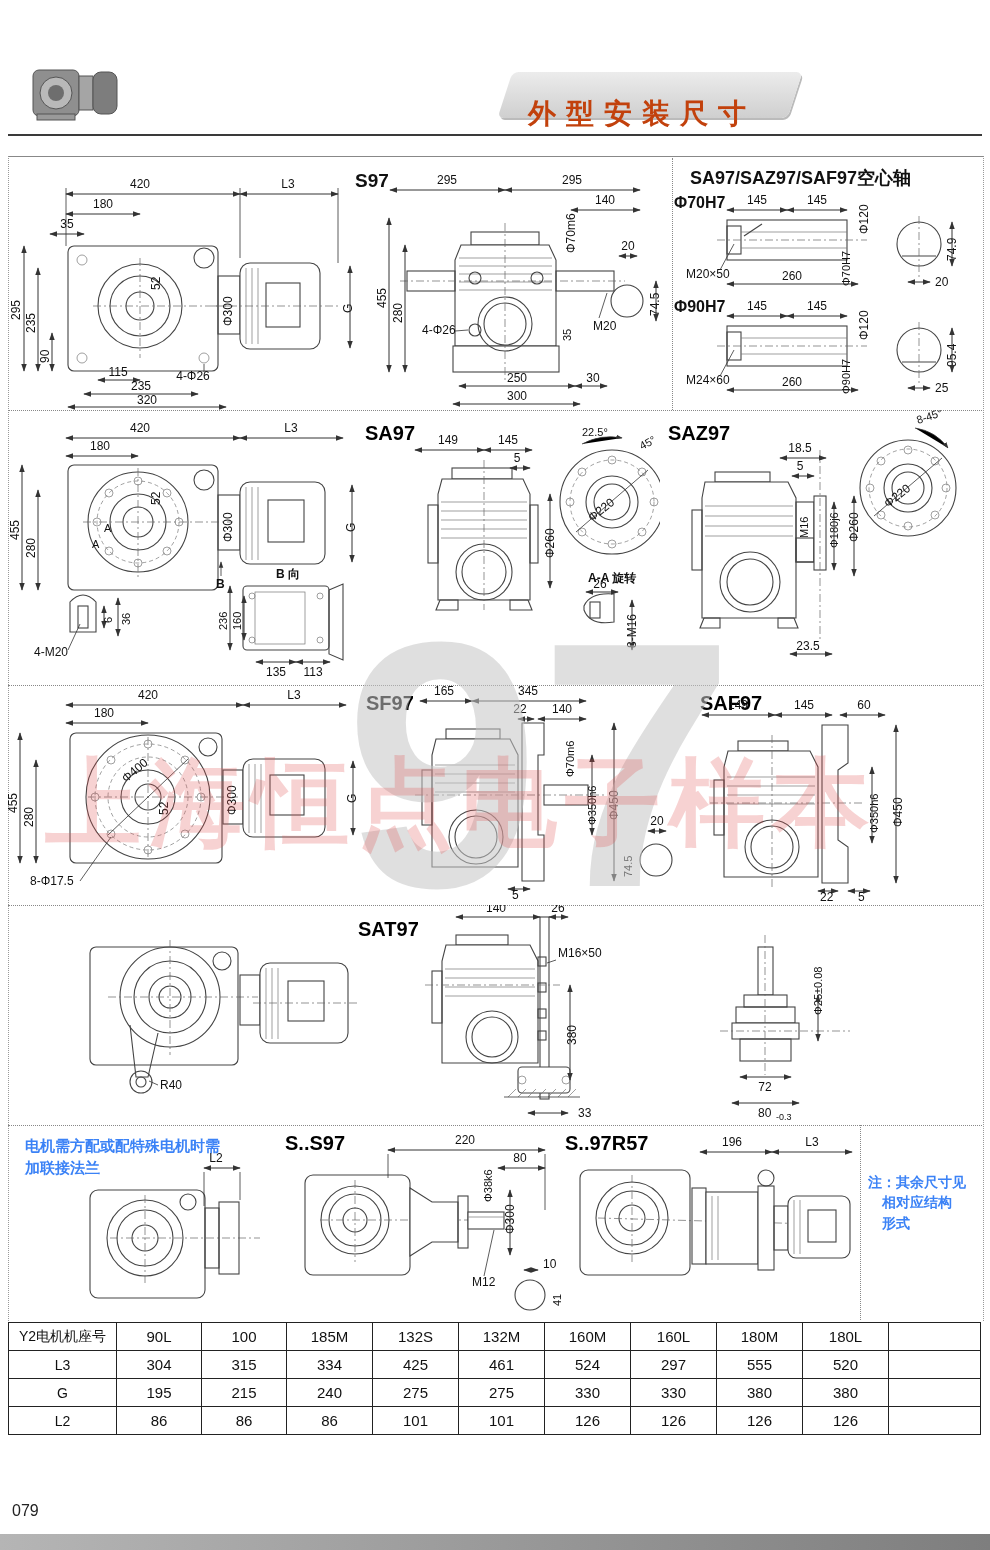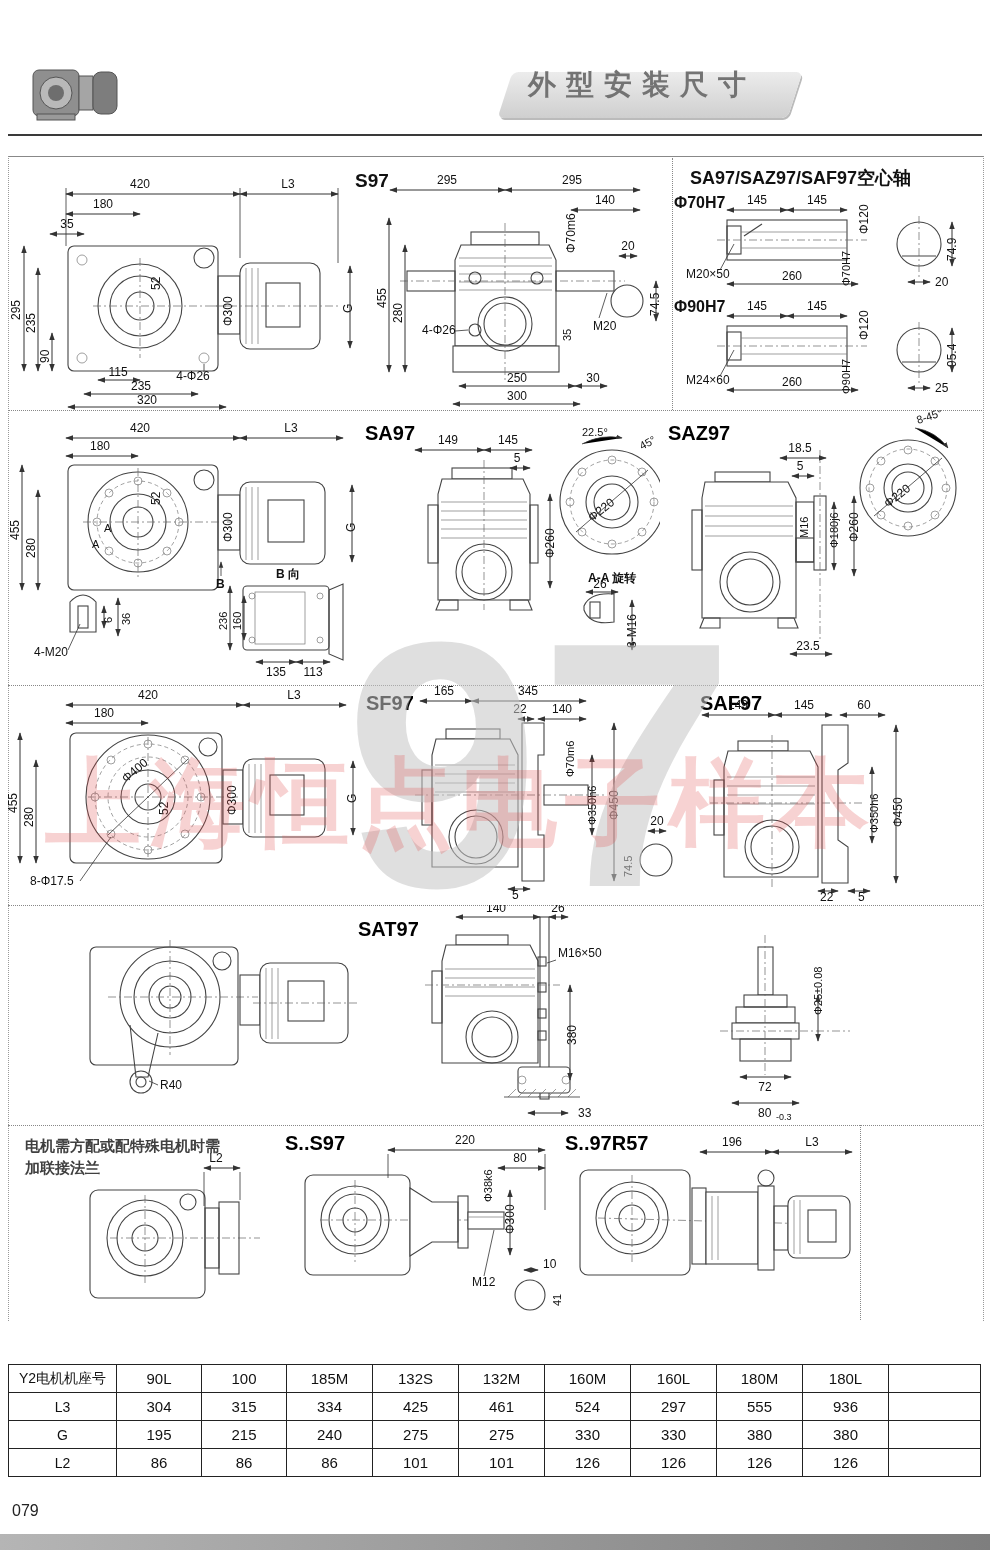--- a/index.html
+++ b/index.html
@@ -2,44 +2,44 @@
 <html><head>
 <meta charset="utf-8">
 <style>
   html,body{margin:0;padding:0;background:#fff;}
   #page{position:relative;width:990px;height:1550px;background:#fff;overflow:hidden;
         font-family:"Liberation Sans",sans-serif;color:#111;}
   .abs{position:absolute;}
   
   #hdr-line{position:absolute;left:8px;top:134px;width:974px;height:0;border-top:2px solid #3a3a3a;}
   #banner{position:absolute;left:505px;top:72px;width:290px;height:46px;background:linear-gradient(180deg,#ececec,#cfcfcf);transform:skewX(-18deg);border-radius:6px;box-shadow:2px 2px 0 #bbb;}
-  #banner-txt{position:absolute;left:528px;top:66px;width:260px;font-size:28px;font-weight:bold;letter-spacing:10px;color:#737373;}
+  #banner-txt{position:absolute;left:528px;top:95px;width:260px;font-size:28px;font-weight:bold;letter-spacing:10px;color:#c2410c;}
   
   .frame{position:absolute;left:8px;top:156px;width:974px;height:1164px;border-top:1px solid #888;border-left:1px dotted #999;border-right:1px dotted #999;}
   .hsep{position:absolute;left:8px;width:974px;border-top:1px dotted #888;}
   .vsep{position:absolute;border-left:1px dotted #888;}
   .sec-title{position:absolute;font-weight:bold;font-size:19px;color:#111;}
   .sec-title-lg{position:absolute;font-weight:bold;font-size:20px;color:#000000;}
-  .note-cn{position:absolute;font-weight:bold;font-size:15px;line-height:1.45;color:#404040;}
+  .note-cn{position:absolute;font-weight:bold;font-size:15px;line-height:1.45;color:#3b82f6;}
   
   svg text{font-size:12px;fill:#111;font-family:"Liberation Sans",sans-serif;}
   svg text.b{font-weight:bold;}
   svg text.s{font-size:11px;}
   .o{stroke:#444;fill:none;stroke-width:1.1;}
   .o2{stroke:#444;fill:#fff;stroke-width:1.1;}
   .thin{stroke:#777;stroke-width:.7;fill:none;}
   .d{stroke:#333;stroke-width:1;marker-start:url(#ar);marker-end:url(#ar);}
   .x{stroke:#333;stroke-width:.8;}
   .cl{stroke:#666;stroke-width:.7;stroke-dasharray:8 3 2 3;}
   .dsh{stroke-dasharray:4 3;}
   
   #wm97{position:absolute;left:345px;top:590px;font-size:350px;font-weight:bold;color:#c6c6c6;opacity:.55;z-index:5;pointer-events:none;line-height:1;}
   #wmtxt{position:absolute;left:45px;top:740px;font-size:96px;font-weight:bold;color:rgba(225,80,80,.26);letter-spacing:8px;z-index:5;pointer-events:none;white-space:nowrap;}
   
-  #dim-table{position:absolute;left:8px;top:1364px;border-collapse:collapse;table-layout:fixed;padding-left:20px;}
+  #dim-table{position:absolute;left:8px;top:1322px;border-collapse:collapse;table-layout:fixed;padding-left:20px;}
   #dim-table td{border:1px solid #222;text-align:center;font-size:15px;height:27px;padding:0;overflow:hidden;}
   #dim-table td.lbl{font-size:14px;}
   #foot-note{position:absolute;left:10px;top:1472px;font-size:13.5px;color:#111;}
   #pageno{position:absolute;left:12px;top:1502px;font-size:16px;color:#222;}
   #botband{position:absolute;left:0;top:1534px;width:990px;height:16px;background:linear-gradient(90deg,#b5b5b5,#7e7e7e);}
   .z2{z-index:2;}
 </style>
 </head>
 <body>
 
@@ -673,20 +673,25 @@
     <line class="thin" x1="234" y1="70" x2="234" y2="124"></line>
       <line class="thin" x1="240" y1="70" x2="240" y2="124"></line>
     <rect class="o" x="248" y="80" width="28" height="32"></rect>
 
     <line class="d" x1="140" y1="22" x2="212" y2="22"></line>
       <line class="d" x1="212" y1="22" x2="292" y2="22"></line>
     <text x="172" y="16" text-anchor="middle">196</text>
     <text x="252" y="16" text-anchor="middle">L3</text>
   </svg>
 
+  <div class="note-cn" style="left:868px;top:1172px;width:112px;font-size:14px">
+    <span>注：其余尺寸见</span><br>
+    <span style="padding-left:14px">相对应结构</span><br>
+    <span style="padding-left:14px">形式</span>
+  </div>
 
   <table id="dim-table" cellspacing="0">
     <colgroup>
       <col style="width:108px">
         <col style="width:85px">
         <col style="width:42px">
         <col style="width:43px">
       <col style="width:86px">
         <col style="width:86px">
         <col style="width:86px">
@@ -713,21 +718,21 @@
     <tr>
       <td class="lbl">L3</td>
       <td>304</td>
       <td colspan="2">315</td>
       <td>334</td>
       <td>425</td>
       <td>461</td>
       <td>524</td>
       <td>297</td>
       <td>555</td>
-      <td>936</td>
+      <td>520</td>
       <td></td>
     </tr>
     <tr>
       <td class="lbl">G</td>
       <td>195</td>
       <td colspan="2">215</td>
       <td>240</td>
       <td>275</td>
       <td>275</td>
       <td>330</td>

